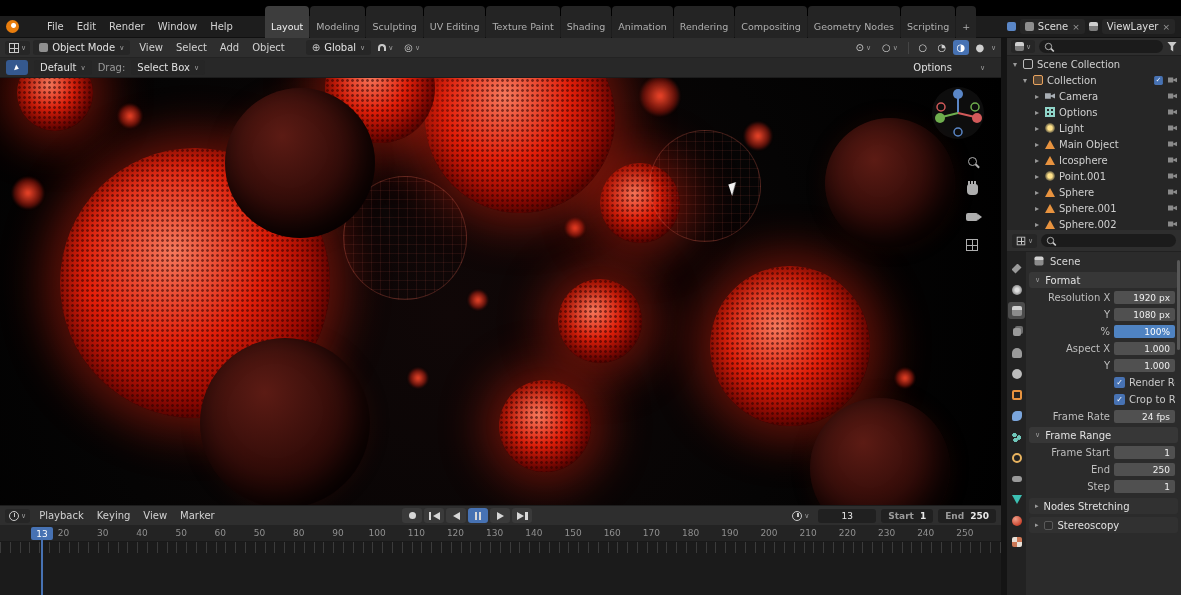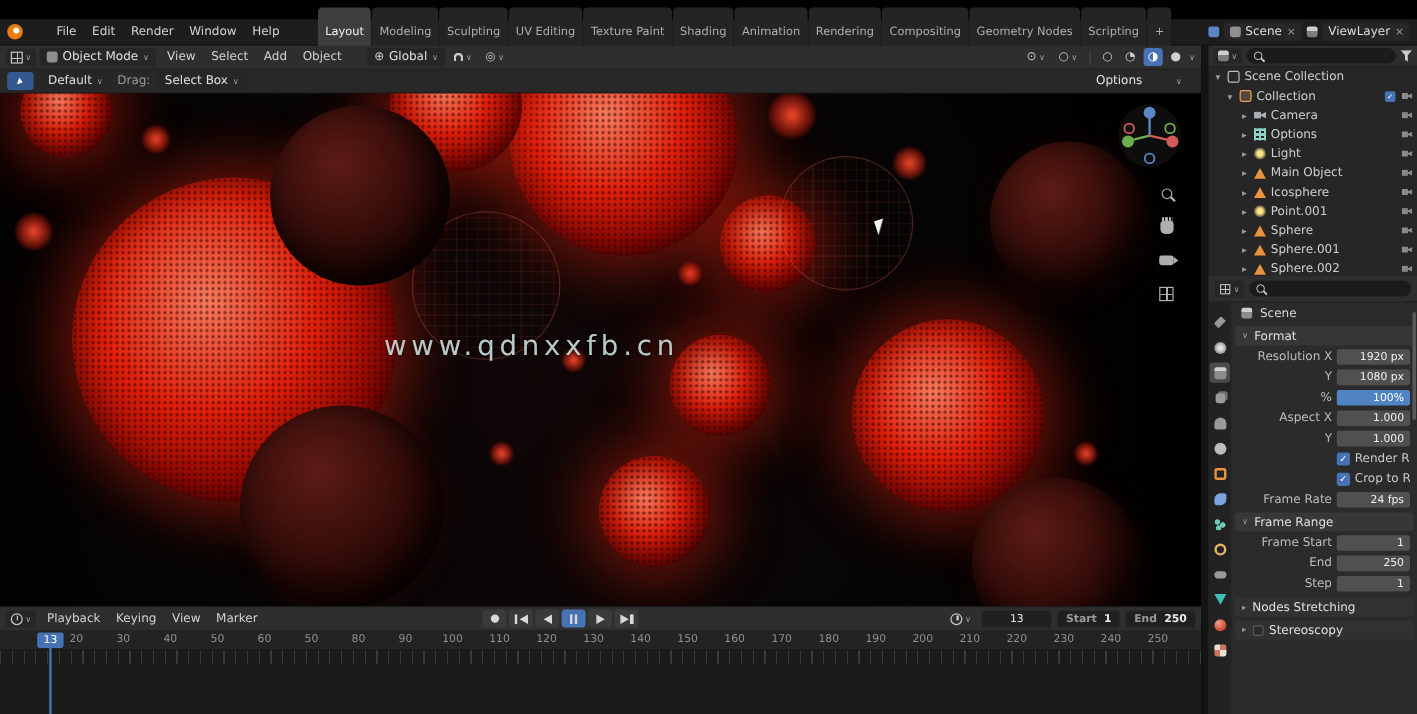--- a/index.html
+++ b/index.html
@@ -254,21 +254,20 @@
       <div class="sphere bright" style="left: 325px; top: -45px; width: 110px; height: 110px;"></div>
       <div class="sphere bright" style="left: 17px; top: -23px; width: 76px; height: 76px;"></div>
       <div class="sphere bright" style="left: 60px; top: 70px; width: 270px; height: 270px;"></div>
       <div class="sphere wire" style="left: 649px; top: 52px; width: 112px; height: 112px;"></div>
       <div class="sphere wire" style="left: 343px; top: 98px; width: 124px; height: 124px;"></div>
       <div class="sphere dark" style="left: 810px; top: 320px; width: 140px; height: 140px;"></div>
       <div class="sphere dark" style="left: 825px; top: 40px; width: 130px; height: 130px;"></div>
       <div class="sphere dark" style="left: 225px; top: 10px; width: 150px; height: 150px;"></div>
       <div class="sphere dark" style="left: 200px; top: 260px; width: 170px; height: 170px;"></div>
     <div class="watermark">
-      <span class="wm-url">www.qdnxxfb.cn</span>
     </div>
     <div class="gizmo">
       <svg width="54" height="54" viewBox="0 0 54 54">
         <circle cx="27" cy="27" r="26" fill="rgba(255,255,255,0.05)"></circle>
         <line x1="27" y1="27" x2="27" y2="10" stroke="#5a86c6" stroke-width="2"></line>
         <line x1="27" y1="27" x2="44" y2="31" stroke="#d25a5a" stroke-width="2"></line>
         <line x1="27" y1="27" x2="11" y2="31" stroke="#6fae4e" stroke-width="2"></line>
         <circle cx="27" cy="8" r="5" fill="#5a86c6"></circle>
         <circle cx="46" cy="32" r="5" fill="#d25a5a"></circle>
         <circle cx="9" cy="32" r="5" fill="#6fae4e"></circle>

